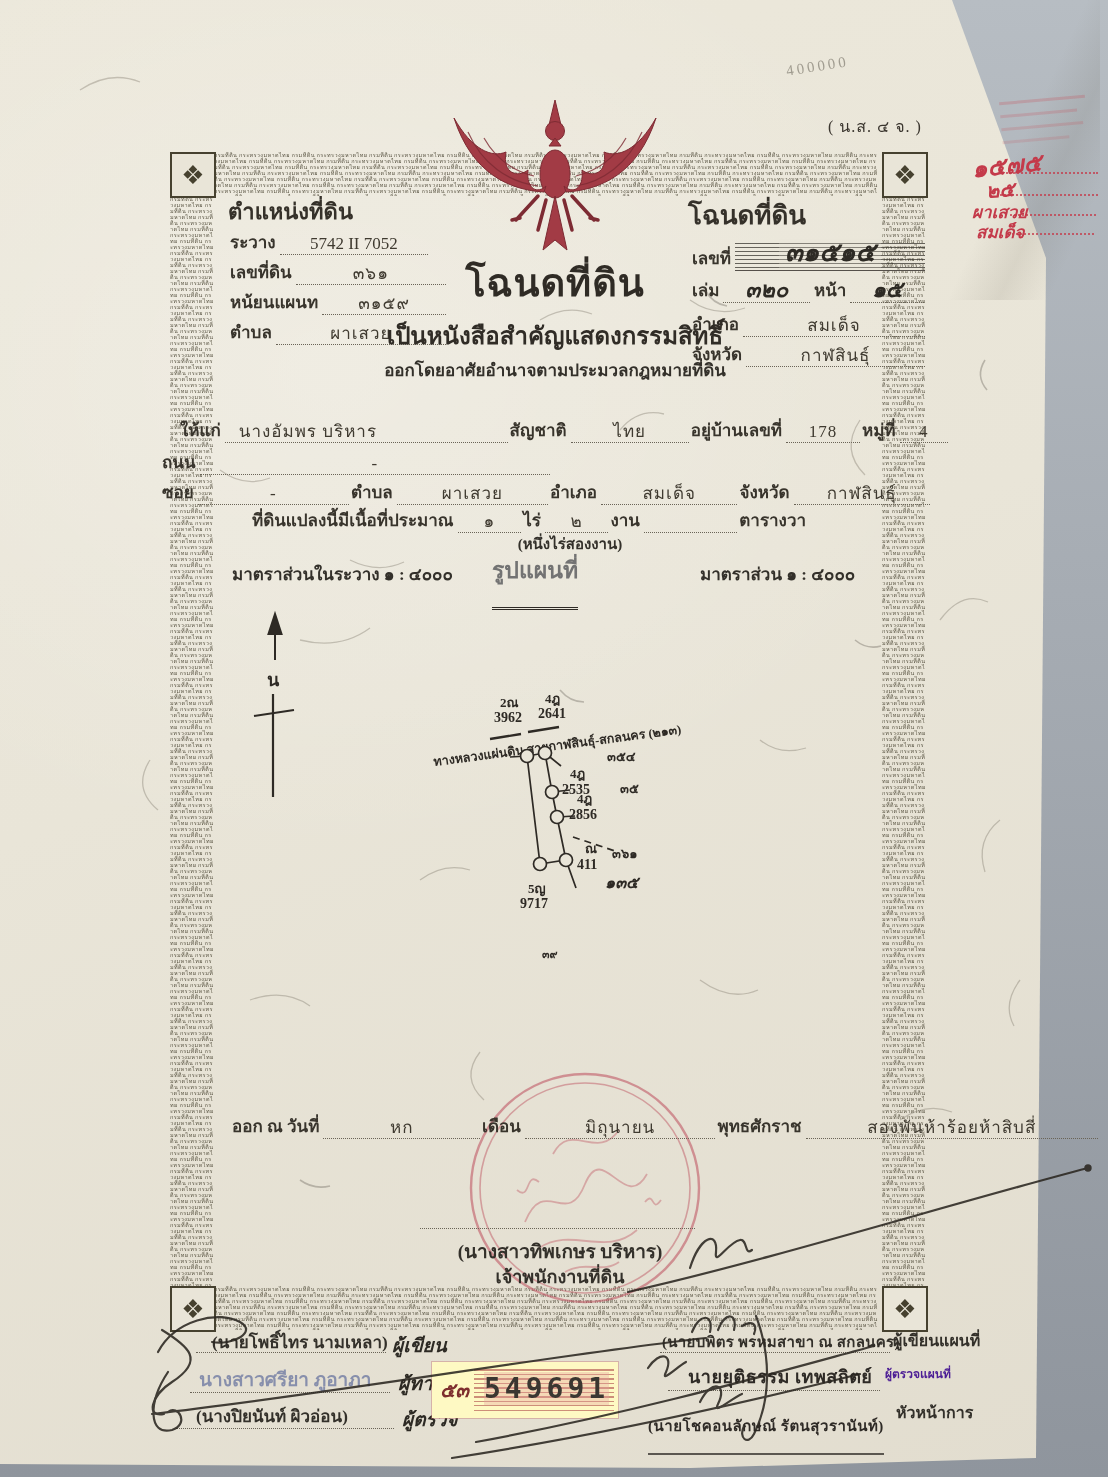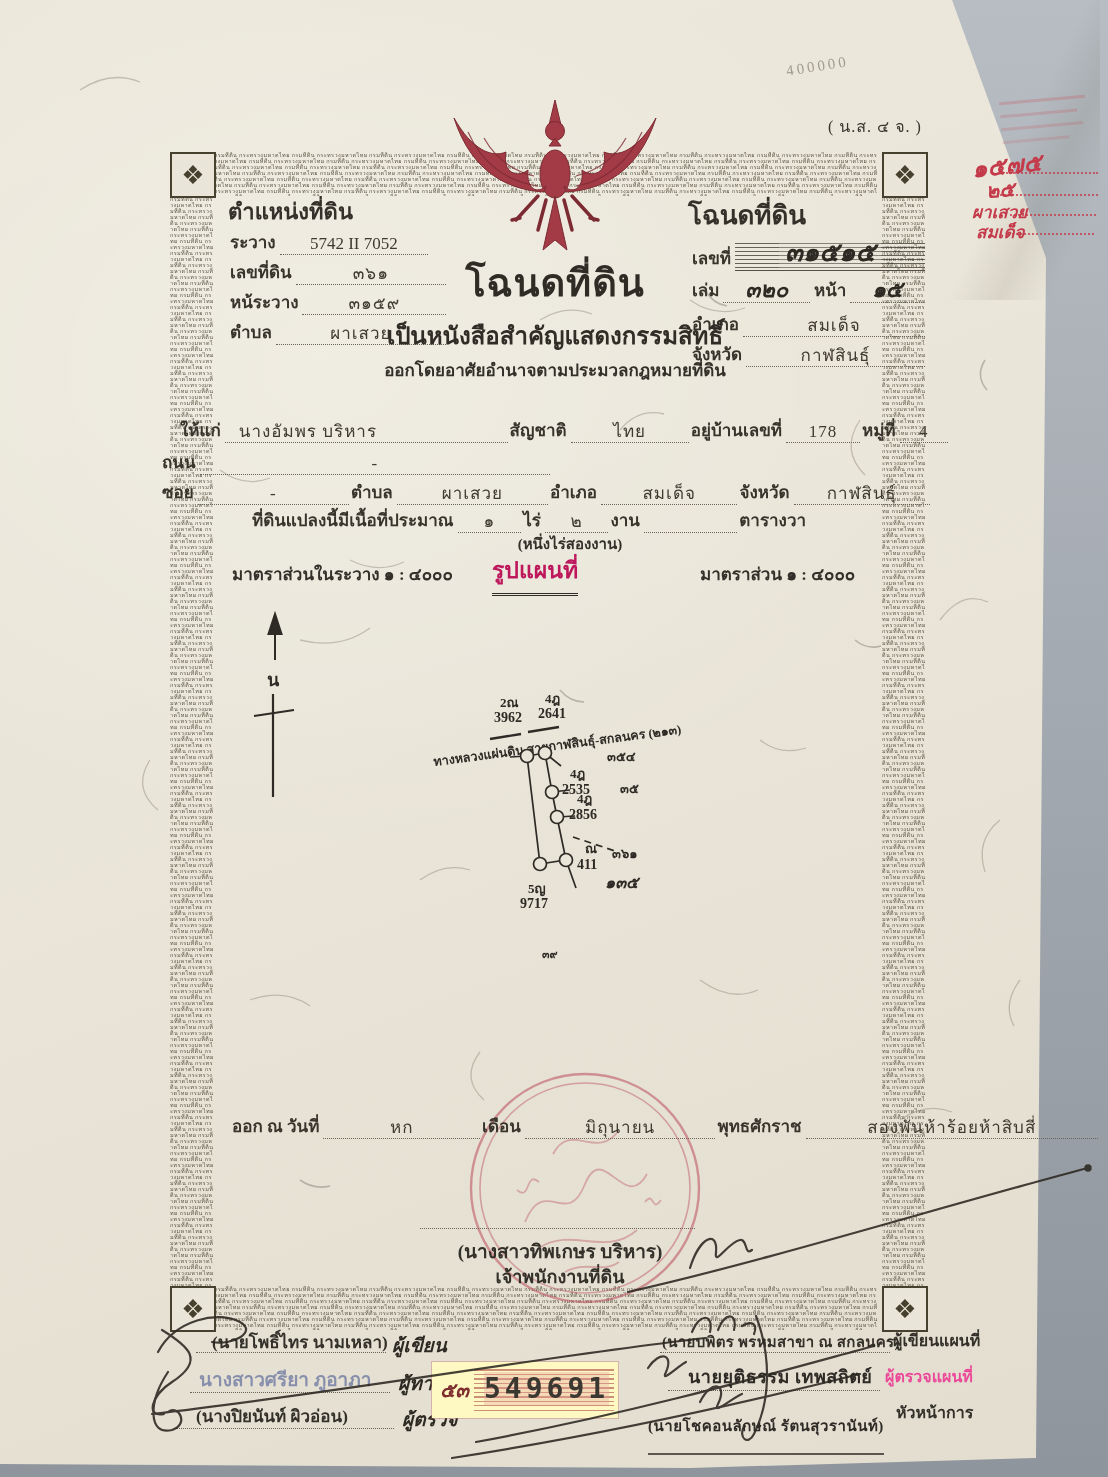--- a/index.html
+++ b/index.html
@@ -90,21 +90,21 @@
 <div class="abs" style="left:228px;top:194px;z-index:4;font-size:22px;font-weight:bold;color:#35312a;">ตำแหน่งที่ดิน</div>
 <div class="row" style="left:228px;top:228px;width:200px;">
   <span class="lbl">ระวาง</span>
   <span class="fill"><span class="typed" style="letter-spacing:0;">5742 II 7052</span></span>
 </div>
 <div class="row" style="left:228px;top:258px;width:218px;">
   <span class="lbl">เลขที่ดิน</span>
   <span class="fill"><span class="typed">๓๖๑</span></span>
 </div>
 <div class="row" style="left:228px;top:288px;width:218px;">
-  <span class="lbl">หน้ระวาง</span>
+  <span class="lbl">หน้ยนแผนท</span>
   <span class="fill"><span class="typed">๓๑๕๙</span></span>
 </div>
 <div class="row" style="left:228px;top:318px;width:218px;">
   <span class="lbl">ตำบล</span>
   <span class="fill"><span class="typed">ผาเสวย</span></span>
 </div>
 
 <div class="abs" style="left:688px;top:194px;z-index:4;font-size:26px;font-weight:bold;color:#35312a;">โฉนดที่ดิน</div>
 <div class="row" style="left:690px;top:240px;width:235px;font-family:Liberation Mono, monospace;">
   <span class="lbl">เลขที่</span>
@@ -163,21 +163,21 @@
   <span class="fill" style="flex:.6;"><span class="typed">๑</span></span>
   <span class="lbl">ไร่</span>
   <span class="fill" style="flex:.6;"><span class="typed">๒</span></span>
   <span class="lbl">งาน</span>
   <span class="fill" style="flex:.9;"><span class="typed"></span></span>
   <span class="lbl">ตารางวา</span>
 </div>
 <div class="abs" style="left:420px;top:532px;width:300px;text-align:center;z-index:4;font-size:15px;font-weight:bold;color:#33302a;">(หนึ่งไร่สองงาน)</div>
 
 <div class="abs" style="left:232px;top:560px;z-index:4;font-size:17px;font-weight:bold;color:#33302a;">มาตราส่วนในระวาง ๑ : ๔๐๐๐</div>
-<div class="abs" style="left:492px;top:552px;z-index:4;font-size:23px;font-weight:bold;color:#be185d;border-bottom:3px double #2e2a25;padding-bottom:5px;">รูปแผนที่</div>
+<div class="abs" style="left:492px;top:552px;z-index:4;font-size:23px;font-weight:bold;color:#737373;border-bottom:3px double #2e2a25;padding-bottom:19px;">รูปแผนที่</div>
 <div class="abs" style="left:700px;top:560px;z-index:4;font-size:17px;font-weight:bold;color:#33302a;">มาตราส่วน ๑ : ๔๐๐๐</div>
 
 <svg class="abs" style="left:220px;top:595px;z-index:4;" width="620" height="400" viewBox="220 595 620 400">
   <g stroke="#2e2a25" fill="none" stroke-width="2">
     <line x1="275" y1="630" x2="275" y2="660"></line>
     <polygon points="275,614 268.5,634 281.5,634" fill="#2e2a25"></polygon>
   </g>
   <text x="267" y="686" font-size="18" font-weight="bold">น</text>
   <g stroke="#2e2a25" fill="none" stroke-width="2.2">
     <line x1="273" y1="694" x2="273" y2="797"></line>
@@ -266,21 +266,21 @@
   <span class="abs" style="left:8px;top:12px;font-size:20px;color:#7e2e2e;font-style:italic;font-weight:bold;">๕๓</span>
   <span class="abs" style="left:52px;top:10px;font-size:28px;font-weight:bold;color:#3b3731;letter-spacing:4px;font-family:'DejaVu Sans Mono',monospace;background:rgba(229,160,158,.35);">549691</span>
 </div>
 
 <div class="dln" style="left:660px;top:1352px;width:230px;"></div>
 <div class="abs" style="left:662px;top:1330px;z-index:4;font-size:15px;font-weight:bold;color:#33302a;letter-spacing:.3px;">(นายบพิตร พรหมสาขา ณ สกลนคร)</div>
 <div class="abs" style="left:893px;top:1328px;z-index:4;font-size:16px;font-weight:bold;color:#33302a;">ผู้เขียนแผนที่</div>
 
 <div class="dln" style="left:668px;top:1390px;width:212px;"></div>
 <div class="abs" style="left:688px;top:1362px;z-index:4;font-size:18px;"><span class="stamp">นายยุติธรรม เทพสถิตย์</span></div>
-<div class="abs" style="left:885px;top:1364px;z-index:4;font-size:16px;font-weight:bold;color:#ec4899;">ผู้ตรวจแผนที่</div>
+<div class="abs" style="left:885px;top:1364px;z-index:4;font-size:12px;font-weight:bold;color:#4c1d95;">ผู้ตรวจแผนที่</div>
 
 <div class="abs" style="left:896px;top:1400px;z-index:4;font-size:16px;font-weight:bold;color:#33302a;">หัวหน้าการ</div>
 <div class="abs" style="left:648px;top:1414px;z-index:4;font-size:15px;border-bottom:2px solid rgba(46,42,38,.75);padding-bottom:15px;"><span class="stamp">(นายโชคอนลักษณ์ รัตนสุวรานันท์)</span></div>
 
 <svg class="abs" style="left:0;top:0;z-index:5;pointer-events:none;" width="1108" height="1477" viewBox="0 0 1108 1477">
   <g fill="none" stroke="#2b2721" stroke-width="2.2" stroke-linecap="round" opacity=".88">
     <path d="M690,1268 C700,1236 718,1230 716,1252 C714,1268 728,1242 740,1240 C748,1239 744,1256 752,1250"></path>
     <path d="M628,1292 C770,1260 950,1204 1088,1168"></path>
     <circle cx="1088" cy="1168" r="2.6" fill="#2b2721"></circle>
     <path d="M158,1352 C175,1320 218,1310 240,1322 C258,1332 232,1346 212,1342"></path>

